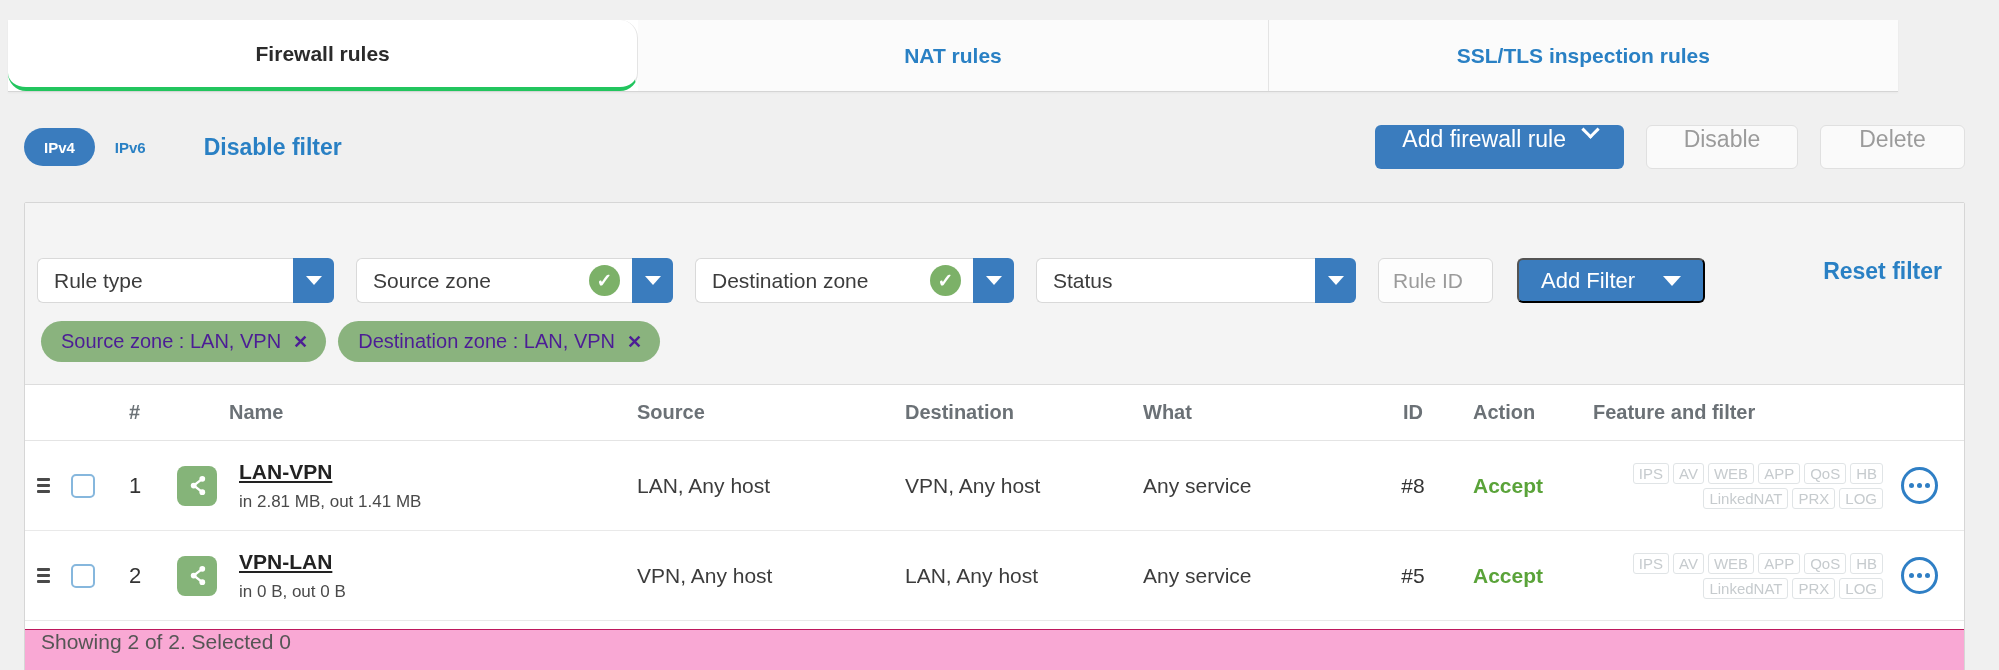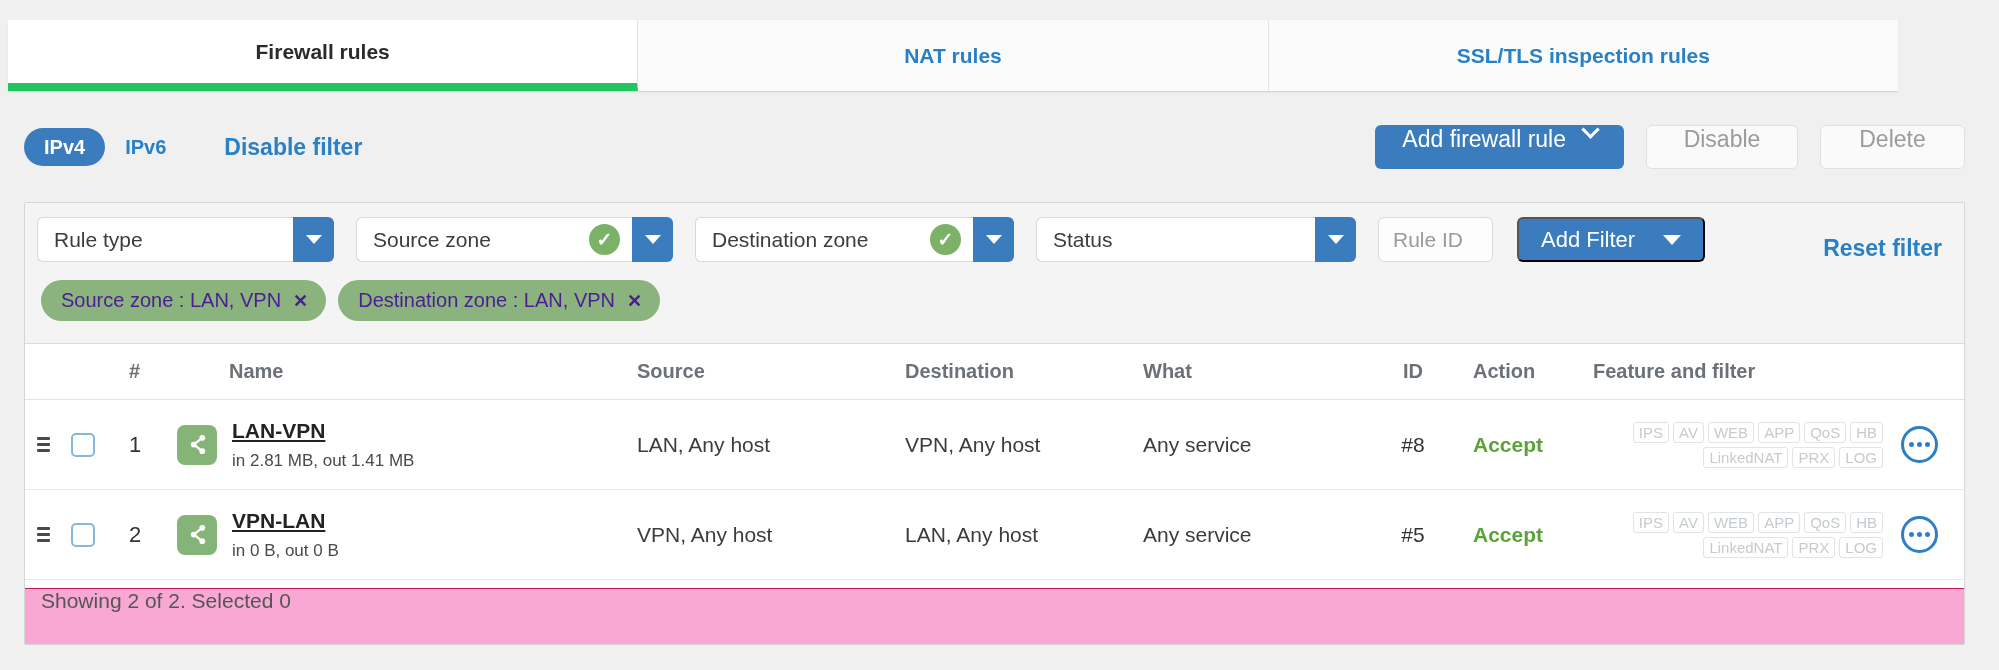--- a/index.html
+++ b/index.html
@@ -30,37 +30,38 @@
     color: #2980c4;
     background: #fbfbfb;
     border-right: 1px solid #e4e4e4;
     cursor: pointer;
     position: relative;
   }
   .tab:last-child { border-right: none; }
   .tab.active {
     background: #ffffff;
     color: #2b2b2b;
-    border-bottom: 8px solid #22c55e;
+    border-bottom: 4px solid #22c55e;
+    border-radius: 18px;
   }
 
   
   .toolbar {
     display: flex;
     align-items: center;
     margin: 0 34px 0 24px;
     height: 110px;
   }
   .ip-pill {
     height: 38px;
     padding: 0 20px;
     border-radius: 999px;
     display: flex;
     align-items: center;
-    font-size: 20px;
+    font-size: 15px;
     font-weight: 700;
     color: #2980c4;
     cursor: pointer;
   }
   .ip-pill.active { background: #3a7cbe; color: #ffffff; }
   .link-strong {
     margin-left: 38px;
     font-size: 23px;
     font-weight: 700;
     color: #2980c4;
@@ -101,21 +102,21 @@
   }
 
   
   .panel {
     margin: 0 34px 0 24px;
     background: #ffffff;
     border: 1px solid #d6d6d6;
     border-radius: 2px;
   }
   .filter-section { background: #f4f4f4; border-bottom: 1px solid #dddddd; padding: 14px 16px 4px 12px; }
-  .filter-row { display: flex; align-items: flex-end; }
+  .filter-row { display: flex; align-items: flex-start; margin-top: 41px; }
   .select {
     display: flex;
     height: 45px;
     margin-right: 22px;
   }
   .select-box {
     background: #ffffff;
     border: 1px solid #d9d9d9;
     border-right: none;
     border-radius: 6px 0 0 6px;
@@ -237,21 +238,21 @@
   .drag-handle { display: flex; flex-direction: column; gap: 3px; width: 13px; cursor: grab; }
   .drag-handle i { height: 3px; background: #4a4a4a; border-radius: 1px; }
   .row-checkbox {
     width: 24px; height: 24px;
     border: 2px solid #86b7dd;
     border-radius: 5px;
     background: #ffffff;
     cursor: pointer;
   }
   .row-num { font-size: 22px; color: #333333; }
-  .name-cell { display: flex; align-items: center; gap: 15px; }
+  .name-cell { display: flex; align-items: center; gap: 22px; }
   .rule-icon {
     width: 40px; height: 40px;
     background: #85b479;
     border-radius: 8px;
     display: flex;
     align-items: center;
     justify-content: center;
     flex: 0 0 40px;
   }
   .name-text .rule-name {

